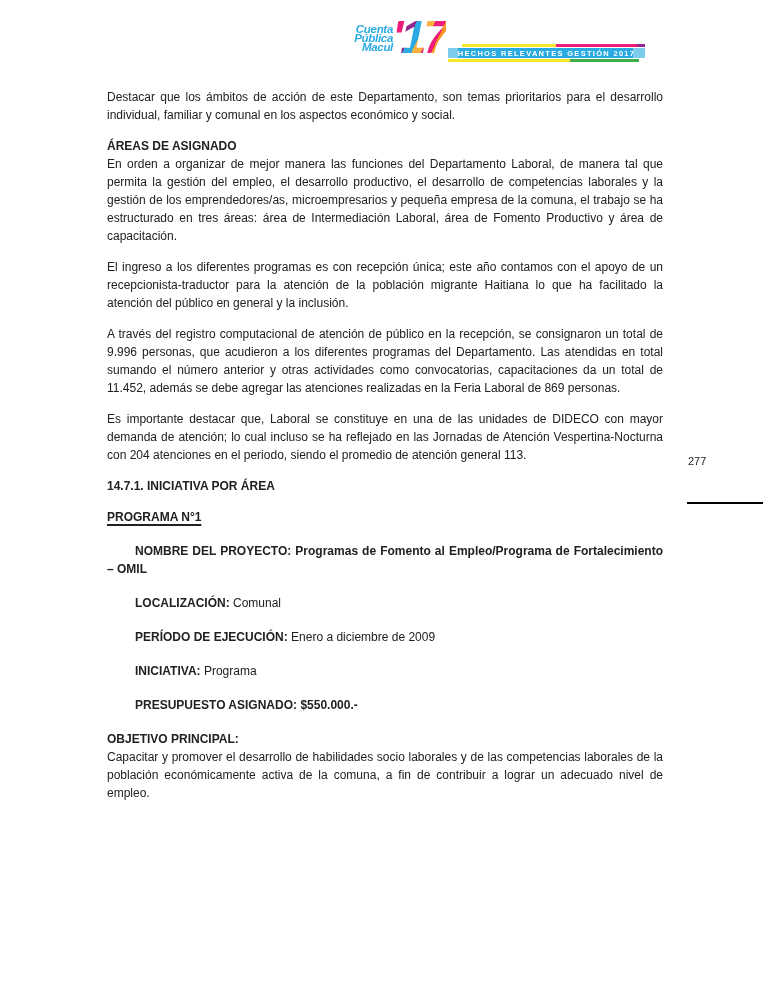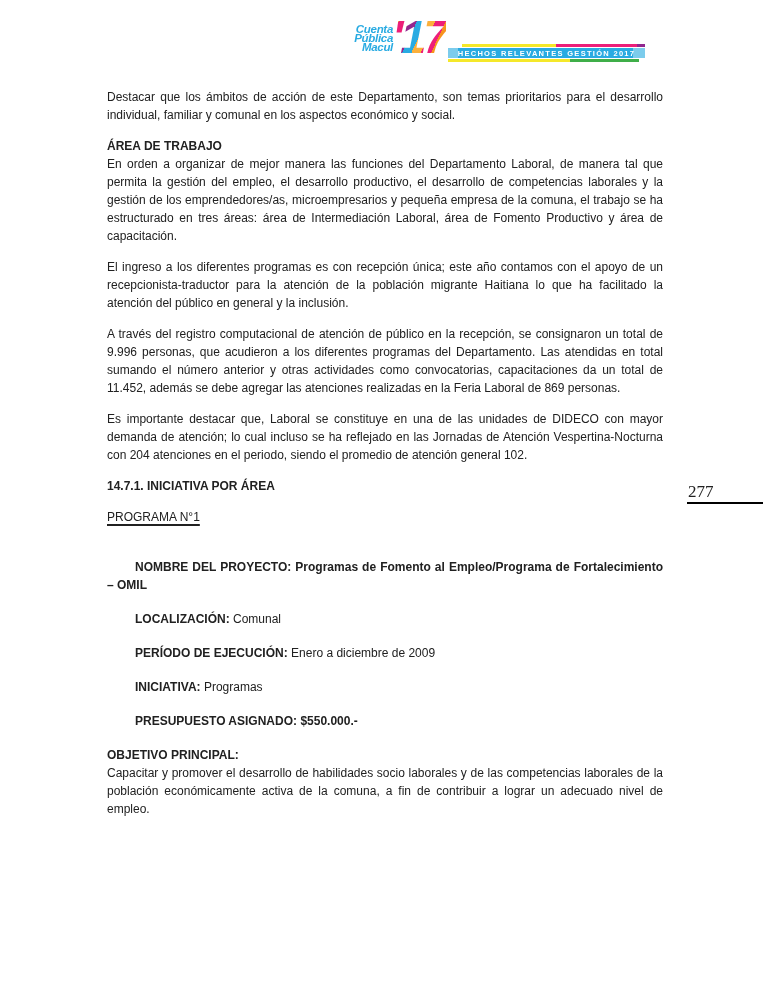--- a/index.html
+++ b/index.html
@@ -74,43 +74,42 @@
   .banner .stripe-bottom {
     height: 3px; margin-top: 1px;
     background: linear-gradient(90deg,
       #F5E82A 0%, #F5E82A 62%,
       #3FAE49 62%, #3FAE49 97%,
       rgba(0,0,0,0) 97%, rgba(0,0,0,0) 100%);
   }
 
   
   .pagenum {
-    position: absolute; left: 688px; top: 482px;
-    font-size: 17px; color: #212121; font-family: Liberation Serif, serif;
+    position: absolute; left: 688px; top: 455px;
+    font-size: 11px; color: #212121;
   }
   .pagenum-rule {
     position: absolute; left: 687px; top: 502px;
     width: 76px; height: 1.5px; background: #000000;
   }
 
   
   .content {
     position: absolute; left: 107px; top: 88px; width: 556px;
     font-size: 12px;
     line-height: 18px;
   }
   .para { text-align: justify; margin-bottom: 13px; }
   .heading { font-weight: bold; margin-bottom: 0; }
   .heading-gap { font-weight: bold; margin-bottom: 13px; }
   .program-title {
-    font-weight: normal;
+    font-weight: bold;
     text-decoration: underline;
     text-decoration-thickness: 1.5px;
     text-underline-offset: 3px;
-    margin-bottom: 16px;
   }
   .field { text-align: justify; margin-bottom: 16px; }
   .field strong { font-weight: bold; padding-left: 28px; }
   .field .bold-value { font-weight: bold; }
 </style>
 </head>
 <body>
 
 <div class="logo-wrap">
   <div class="logo-text">
@@ -128,28 +127,28 @@
   </div>
 </div>
 
 <div class="pagenum">277</div>
 <div class="pagenum-rule"></div>
 
 <div class="content">
 
   <p class="para">Destacar que los ámbitos de acción de este Departamento, son temas prioritarios para el desarrollo individual, familiar y comunal en los aspectos económico y social.</p>
 
-  <p class="heading">ÁREA DE TRABAJO</p>
+  <p class="heading">ÁREAS DE ASIGNADO</p>
   <p class="para">En orden a organizar de mejor manera las funciones del Departamento Laboral, de manera tal que permita la gestión del empleo, el desarrollo productivo, el desarrollo de competencias laborales y la gestión de los emprendedores/as, microempresarios y pequeña empresa de la comuna, el trabajo se ha estructurado en tres áreas: área de Intermediación Laboral, área de Fomento Productivo y área de capacitación.</p>
 
   <p class="para">El ingreso a los diferentes programas es con recepción única; este año contamos con el apoyo de un recepcionista-traductor para la atención de la población migrante Haitiana lo que ha facilitado la atención del público en general y la inclusión.</p>
 
   <p class="para">A través del registro computacional de atención de público en la recepción, se consignaron un total de 9.996 personas, que acudieron a los diferentes programas del Departamento. Las atendidas en total sumando el número anterior y otras actividades como convocatorias, capacitaciones da un total de 11.452, además se debe agregar las atenciones realizadas en la Feria Laboral de 869 personas.</p>
 
-  <p class="para">Es importante destacar que, Laboral se constituye en una de las unidades de DIDECO con mayor demanda de atención; lo cual incluso se ha reflejado en las Jornadas de Atención Vespertina-Nocturna con 204 atenciones en el periodo, siendo el promedio de atención general 102.</p>
+  <p class="para">Es importante destacar que, Laboral se constituye en una de las unidades de DIDECO con mayor demanda de atención; lo cual incluso se ha reflejado en las Jornadas de Atención Vespertina-Nocturna con 204 atenciones en el periodo, siendo el promedio de atención general 113.</p>
 
   <p class="heading-gap">14.7.1. INICIATIVA POR ÁREA</p>
 
   <p><span class="program-title" style="display:inline-block;">PROGRAMA N°1</span></p>
 
   <p class="field" style="margin-top:16px;">
     <strong>NOMBRE DEL PROYECTO:</strong>
     <span class="bold-value">Programas de Fomento al Empleo/Programa de Fortalecimiento – OMIL</span>
   </p>
 
@@ -158,21 +157,21 @@
     <span>Comunal</span>
   </p>
 
   <p class="field">
     <strong>PERÍODO DE EJECUCIÓN:</strong>
     <span>Enero a diciembre de 2009</span>
   </p>
 
   <p class="field">
     <strong>INICIATIVA:</strong>
-    <span>Programas</span>
+    <span>Programa</span>
   </p>
 
   <p class="field">
     <strong>PRESUPUESTO ASIGNADO:</strong>
     <span class="bold-value">$550.000.-</span>
   </p>
 
   <p class="heading">OBJETIVO PRINCIPAL:</p>
   <p class="para">Capacitar y promover el desarrollo de habilidades socio laborales y de las competencias laborales de la población económicamente activa de la comuna, a fin de contribuir a lograr un adecuado nivel de empleo.</p>
 

